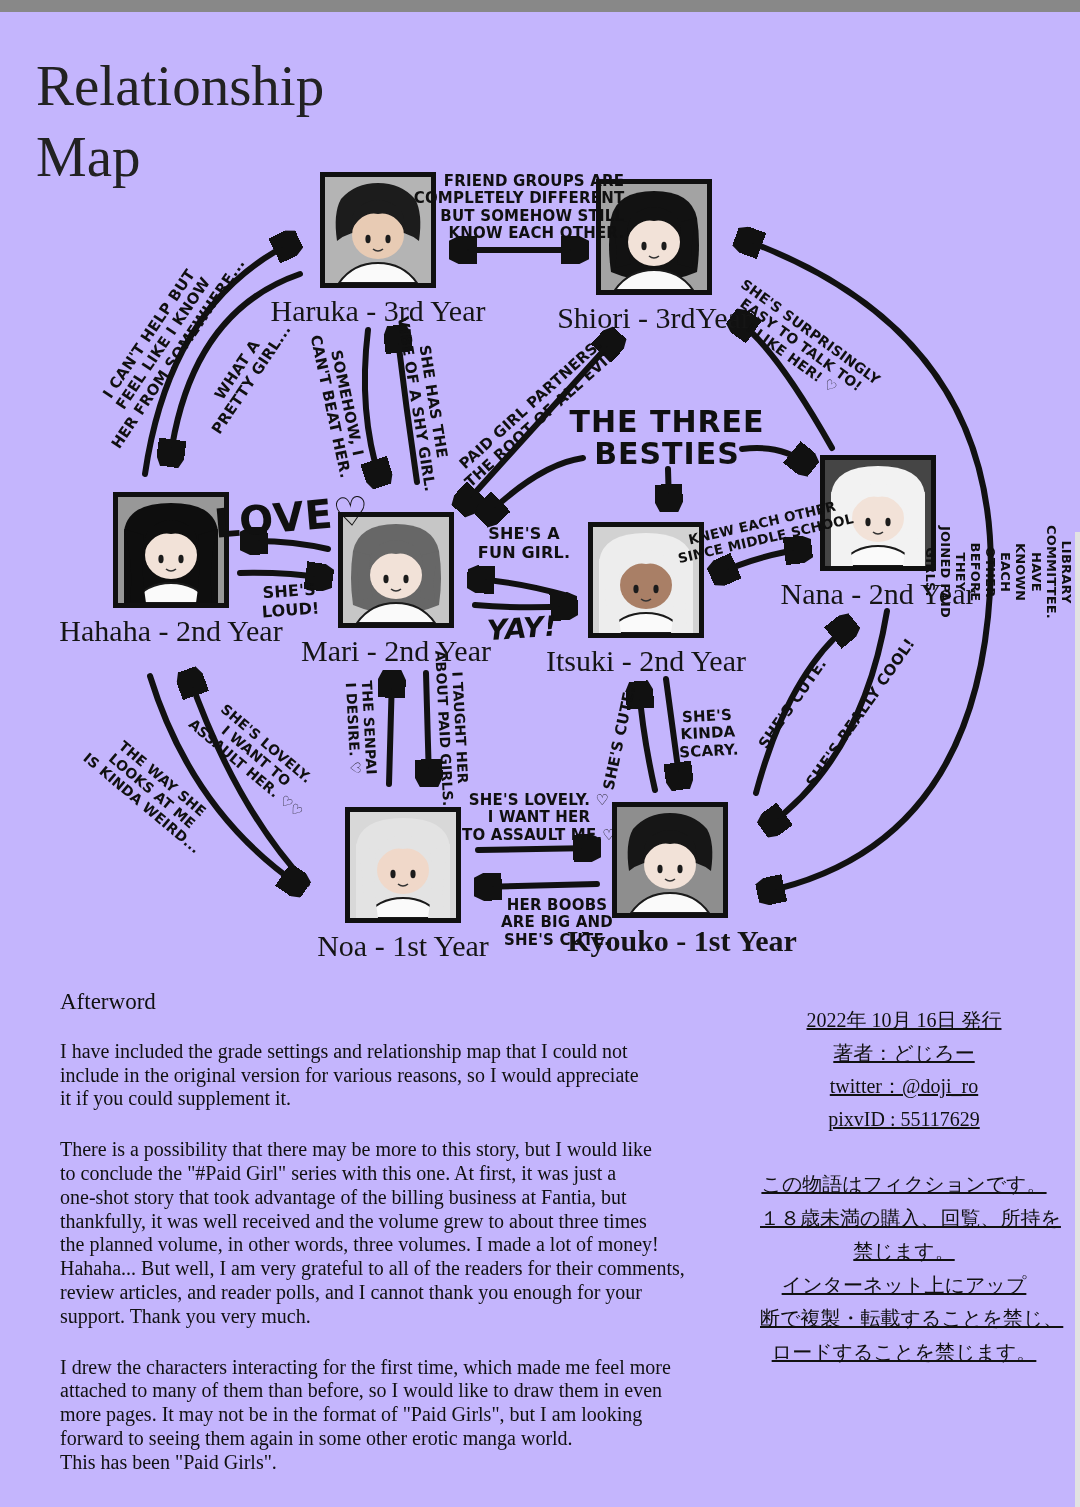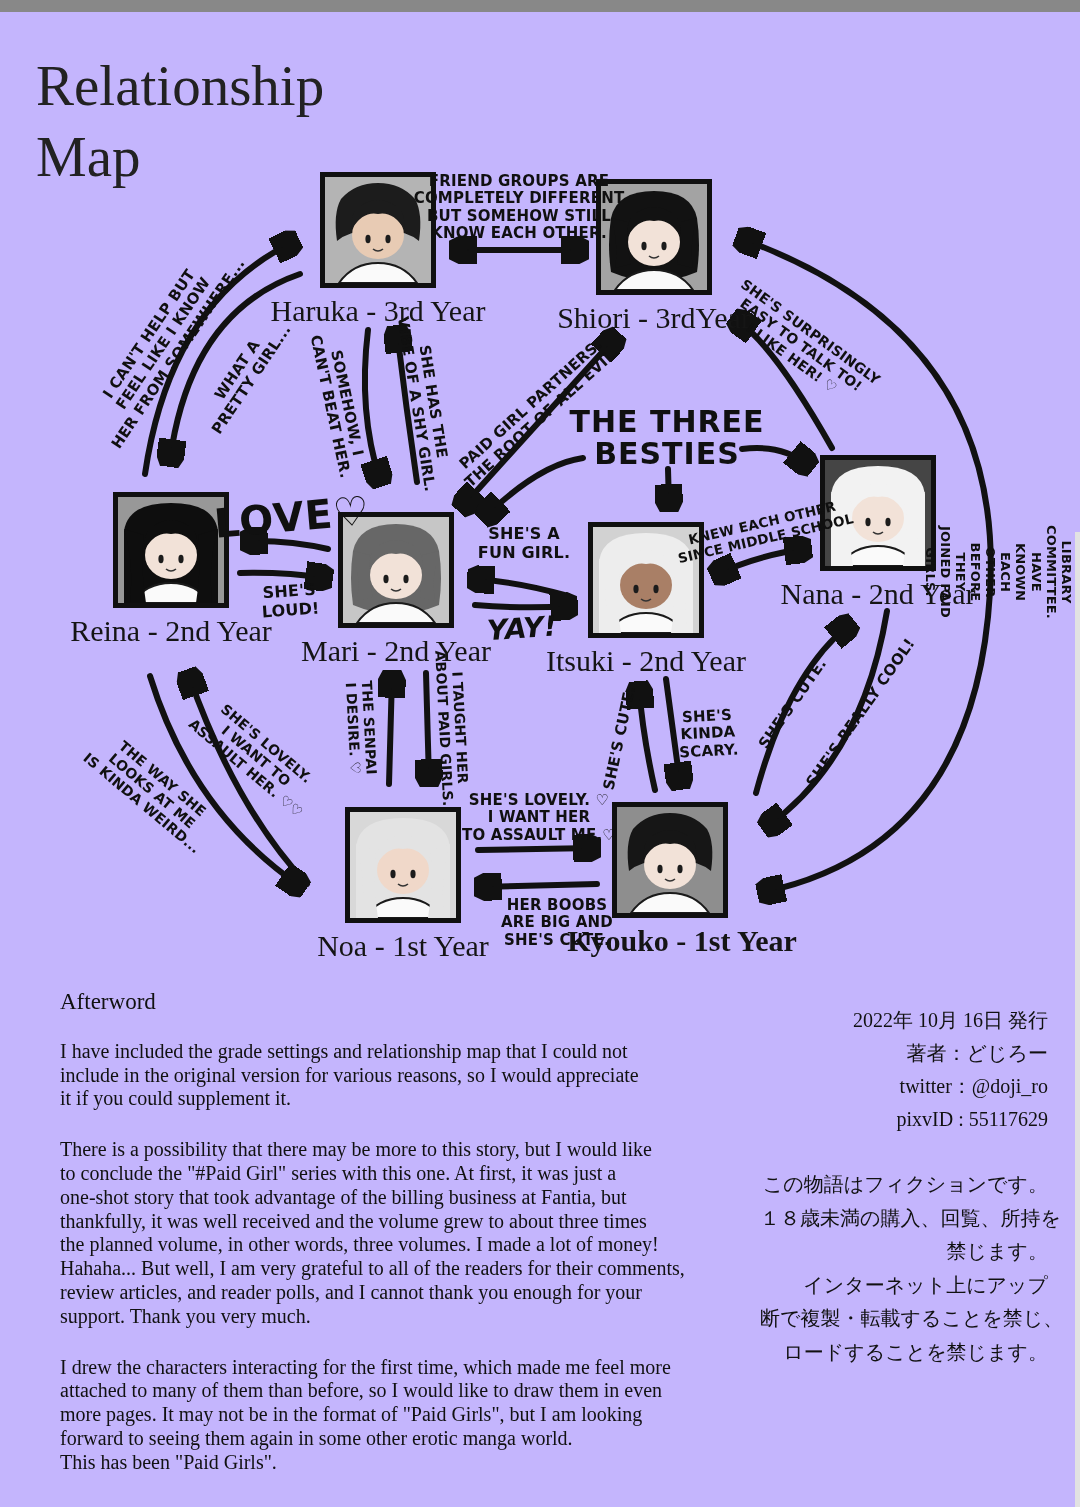--- a/index.html
+++ b/index.html
@@ -11,22 +11,22 @@
   .char-name{position:absolute;width:260px;text-align:center;font-size:30px;color:#151515;white-space:nowrap;}
   .comic{position:absolute;font-family:"DejaVu Sans",sans-serif;font-weight:bold;color:#101010;
          text-align:center;white-space:pre-line;line-height:1.16;letter-spacing:.2px;}
   .comic.big{line-height:1.05;letter-spacing:1px;}
   .comic.script{font-style:italic;}
   .arrows{position:absolute;left:0;top:0;pointer-events:none;}
   .arrows path{stroke:#111;stroke-width:6;fill:none;stroke-linecap:round;}
   .afterword{position:absolute;left:60px;top:978px;width:672px;font-size:20px;line-height:23.8px;color:#111;}
   .afterword h2{font-size:23px;font-weight:normal;margin:0 0 26px 0;}
   .afterword p{margin:0 0 27px 0;white-space:pre-line;}
-  .colophon{position:absolute;left:760px;top:992px;width:288px;text-align:right;font-size:20px;
-            line-height:33px;color:#111;}
+  .colophon{position:absolute;left:760px;top:992px;width:288px;text-align:center;font-size:20px;
+            line-height:33px;color:#111;text-decoration:underline;}
   .colophon .notice{margin-top:32px;line-height:33.5px;}
   .colophon div{white-space:nowrap;}
   .edge{position:absolute;right:0;top:520px;width:5px;height:987px;background:#e2e2e2;}
 </style>
 </head>
 <body>
 
 <div class="page">
 
   <div class="title" style="white-space:pre-line;">Relationship
@@ -101,21 +101,21 @@
     <path d="M6,106 L6,34 Q10,6 53,6 Q96,6 100,34 L100,106 Z" fill="#0e0e0e"></path>
     <path d="M14,106 Q28,86 53,86 Q78,86 92,106 Z" fill="#fafafa" stroke="#1a1a1a" stroke-width="2"></path>
     <ellipse cx="53" cy="58" rx="26" ry="24" fill="#f2e2d8"></ellipse>
     <path d="M6,32 Q16,64 12,106 L28,106 Q22,66 26,38 Z M100,32 Q90,64 94,106 L78,106 Q84,66 80,38 Z" fill="#0e0e0e"></path>
     <path d="M27,52 Q23,26 53,23 Q83,26 79,52 Q68,34 53,37 Q38,34 27,52 Z" fill="#0e0e0e"></path>
     <ellipse cx="43" cy="62" rx="2.6" ry="4.2" fill="#1c1c1c"></ellipse>
     <ellipse cx="63" cy="62" rx="2.6" ry="4.2" fill="#1c1c1c"></ellipse>
     <path d="M48,72 Q53,76 58,72" stroke="#333" stroke-width="1.6" fill="none"></path>
   </svg>
       </div>
-      <div class="char-name" style="left: 41px; top: 602px;">Reina - 2nd Year</div>
+      <div class="char-name" style="left: 41px; top: 602px;">Hahaha - 2nd Year</div>
       <div class="portrait" style="left: 338px; top: 500px;">
         <svg viewBox="0 0 106 106" width="106" height="106">
     <rect width="106" height="106" fill="#c6c6c6"></rect>
     <path d="M10,88 Q6,60 10,34 Q16,7 53,7 Q90,7 96,34 Q100,60 96,88 Q75,97 53,97 Q31,97 10,88 Z" fill="#676767"></path>
     <path d="M14,106 Q28,86 53,86 Q78,86 92,106 Z" fill="#fafafa" stroke="#1a1a1a" stroke-width="2"></path>
     <ellipse cx="53" cy="58" rx="26" ry="24" fill="#f2e2d8"></ellipse>
     <path d="M10,34 Q18,60 14,84 L30,80 Q24,58 27,38 Z M96,34 Q88,60 92,84 L76,80 Q82,58 79,38 Z" fill="#676767"></path>
     <path d="M27,52 Q23,26 53,23 Q83,26 79,52 Q68,34 53,37 Q38,34 27,52 Z" fill="#676767"></path>
     <ellipse cx="43" cy="62" rx="2.6" ry="4.2" fill="#1c1c1c"></ellipse>
     <ellipse cx="63" cy="62" rx="2.6" ry="4.2" fill="#1c1c1c"></ellipse>
@@ -172,21 +172,21 @@
     <path d="M14,106 Q28,86 53,86 Q78,86 92,106 Z" fill="#fafafa" stroke="#1a1a1a" stroke-width="2"></path>
     <ellipse cx="53" cy="58" rx="26" ry="24" fill="#f2e2d8"></ellipse>
 
     <path d="M27,52 Q23,26 53,23 Q83,26 79,52 Q68,34 53,37 Q38,34 27,52 Z" fill="#161616"></path>
     <ellipse cx="43" cy="62" rx="2.6" ry="4.2" fill="#1c1c1c"></ellipse>
     <ellipse cx="63" cy="62" rx="2.6" ry="4.2" fill="#1c1c1c"></ellipse>
     <path d="M48,72 Q53,76 58,72" stroke="#333" stroke-width="1.6" fill="none"></path>
   </svg>
       </div>
       <div class="char-name" style="left: 552px; top: 912px; font-weight: bold;">Kyouko - 1st Year</div>
-      <div class="comic" style="left: 519px; top: 196px; font-size: 15px; transform: translate(-50%, -50%) rotate(0deg);">FRIEND GROUPS ARE
+      <div class="comic" style="left: 519px; top: 196px; font-size: 15px; transform: translate(-50%, -50%) rotate(0deg); text-align: right;">FRIEND GROUPS ARE
 COMPLETELY DIFFERENT
 BUT SOMEHOW STILL
 KNOW EACH OTHER.</div>
       <div class="comic" style="left: 537px; top: 399px; font-size: 15px; transform: translate(-50%, -50%) rotate(-42deg);">PAID GIRL PARTNERS.
 THE ROOT OF ALL EVIL.</div>
       <div class="comic" style="left: 164px; top: 332px; font-size: 15px; transform: translate(-50%, -50%) rotate(-56deg);">I CAN'T HELP BUT
 FEEL LIKE I KNOW
 HER FROM SOMEWHERE...</div>
       <div class="comic" style="left: 245px; top: 363px; font-size: 15px; transform: translate(-50%, -50%) rotate(-56deg);">WHAT A
 PRETTY GIRL...</div>

